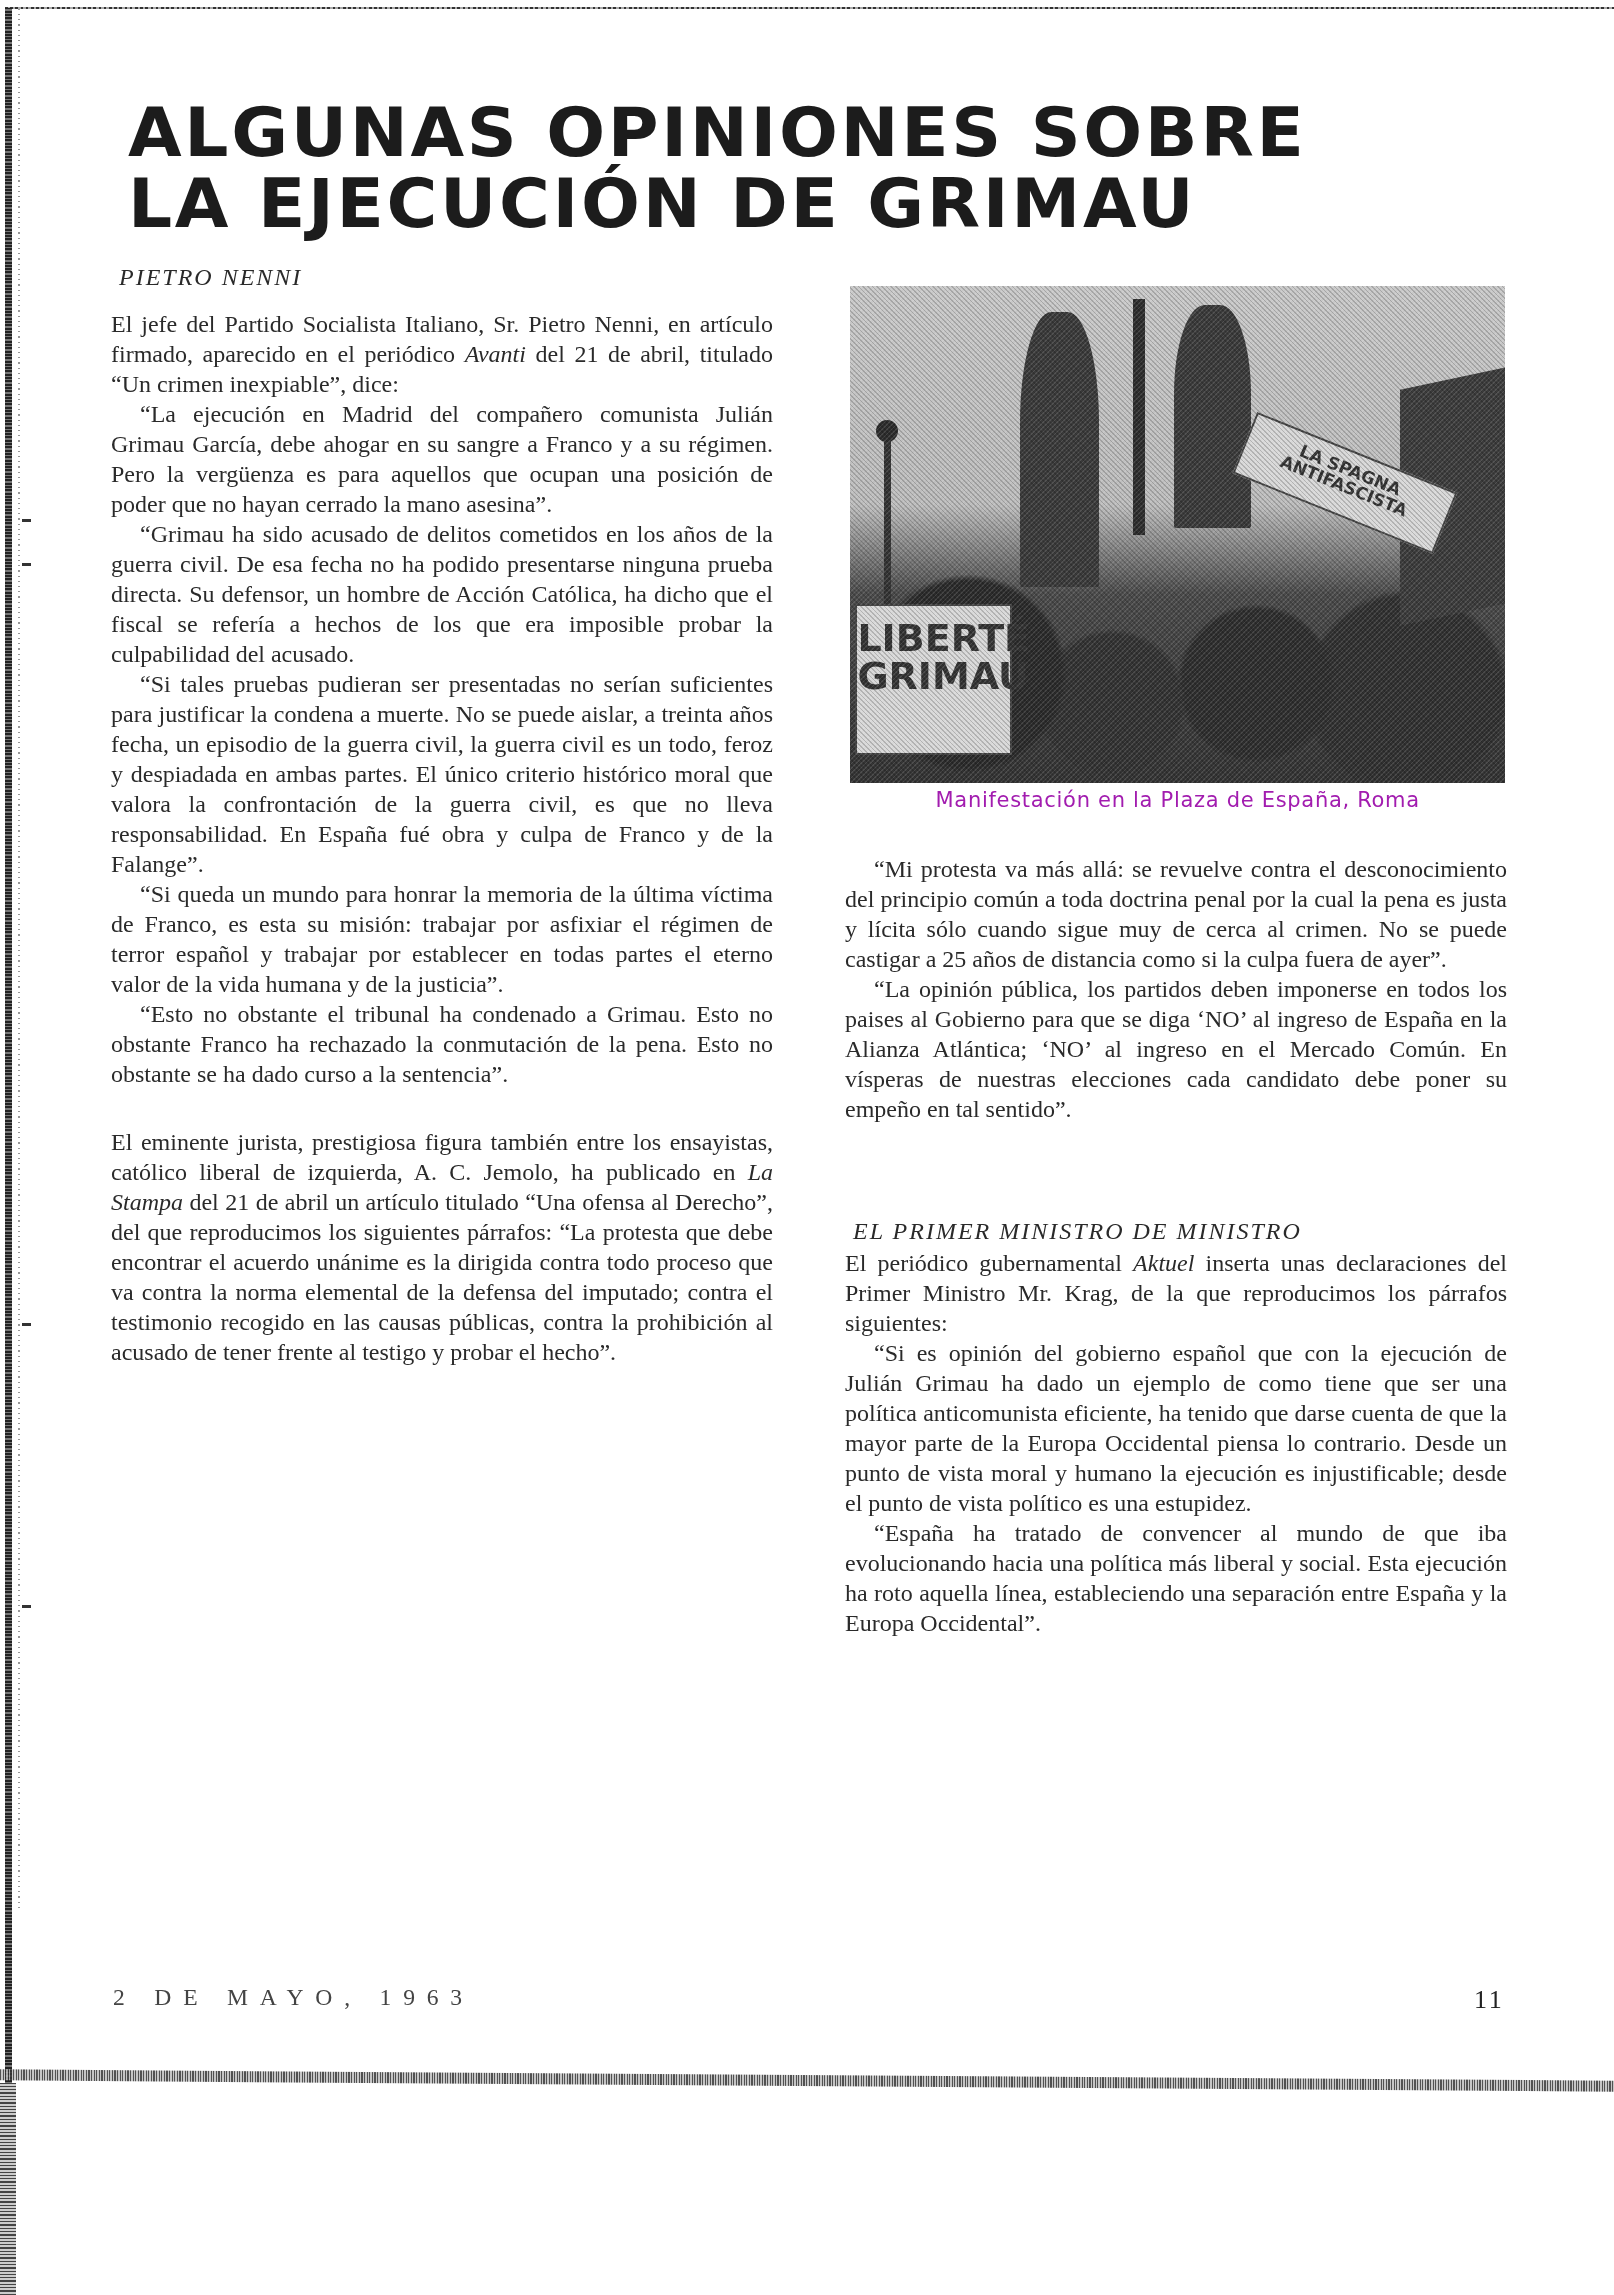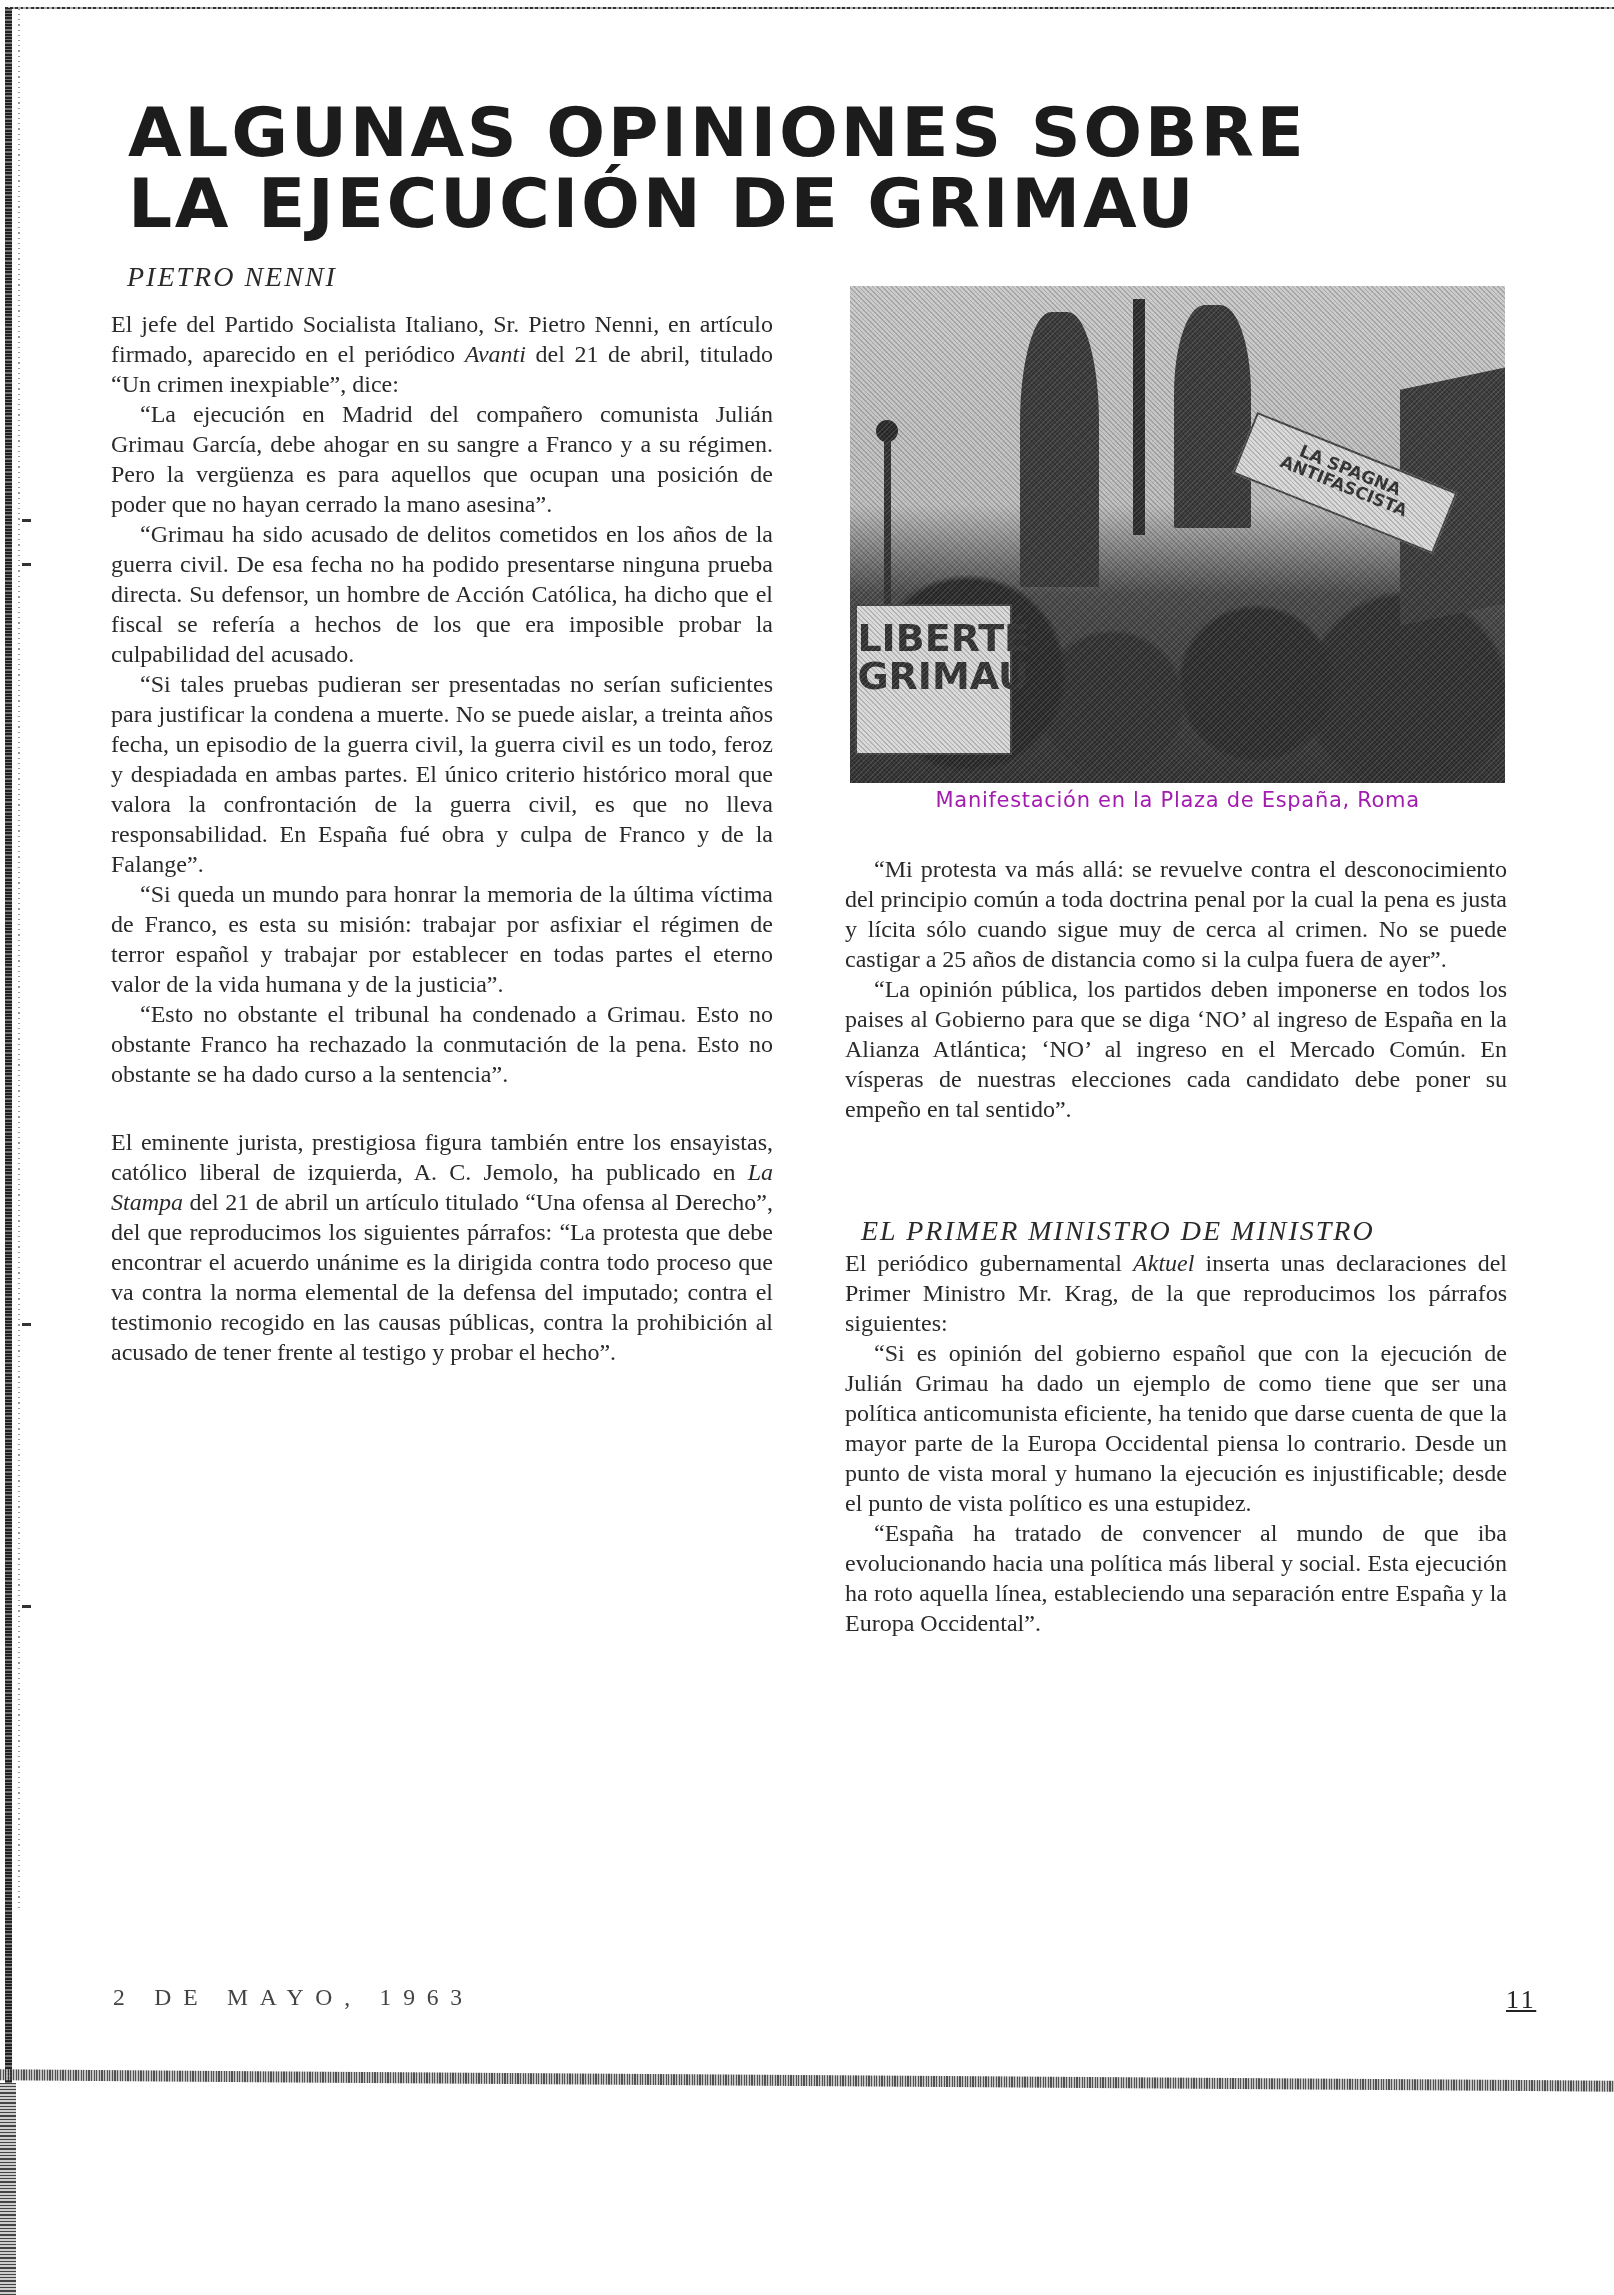--- a/index.html
+++ b/index.html
@@ -45,22 +45,22 @@
   
   .col {
     position: absolute; top: 262px;
     font-size: 24px; line-height: 30px; color: #2a2a2a; text-align: justify;
     hyphens: manual;
   }
   .col-left { left: 111px; width: 662px; }
   .col-right { left: 845px; width: 662px; }
 
   .section-heading {
-    font-style: italic; font-size: 28px; letter-spacing: 2px;
-    margin: 0 0 17px 16px; font-weight: normal; color: #2a2a2a;
+    font-style: italic; font-size: 24px; letter-spacing: 2px;
+    margin: 0 0 17px 8px; font-weight: normal; color: #2a2a2a;
   }
   .para { margin: 0; text-indent: 0; }
   .para.indent { text-indent: 29px; }
   .gap-md { height: 38px; }
   .gap-lg { height: 92px; }
   em { font-style: italic; }
 
   
   .photo {
     position: relative; width: 655px; height: 497px; margin-left: 5.2px; margin-top: 23.6px;
@@ -98,22 +98,22 @@
     font-family: "DejaVu Sans", "Liberation Sans", sans-serif;
     font-size: 21px; line-height: 34px; color: #a21caf; letter-spacing: 0.7px;
   }
 
   
   .footer-date {
     position: absolute; left: 113px; top: 1984px;
     font-size: 23.6px; letter-spacing: 11.8px; color: #444;
   }
   .page-number {
-    position: absolute; left: 1506px; top: 1985px;
-    font-size: 26px; color: #222; letter-spacing: 2.6px; text-decoration: underline;
+    position: absolute; left: 1474px; top: 1985px;
+    font-size: 26px; color: #222; letter-spacing: 2.6px;
   }
 </style>
 </head>
 <body>
 
 <div class="scan-top-edge"></div>
 <div class="scan-left-edge"></div>
 <div class="scan-left-dots"></div>
 <div class="left-marks">
   <span style="top:519px"></span>

